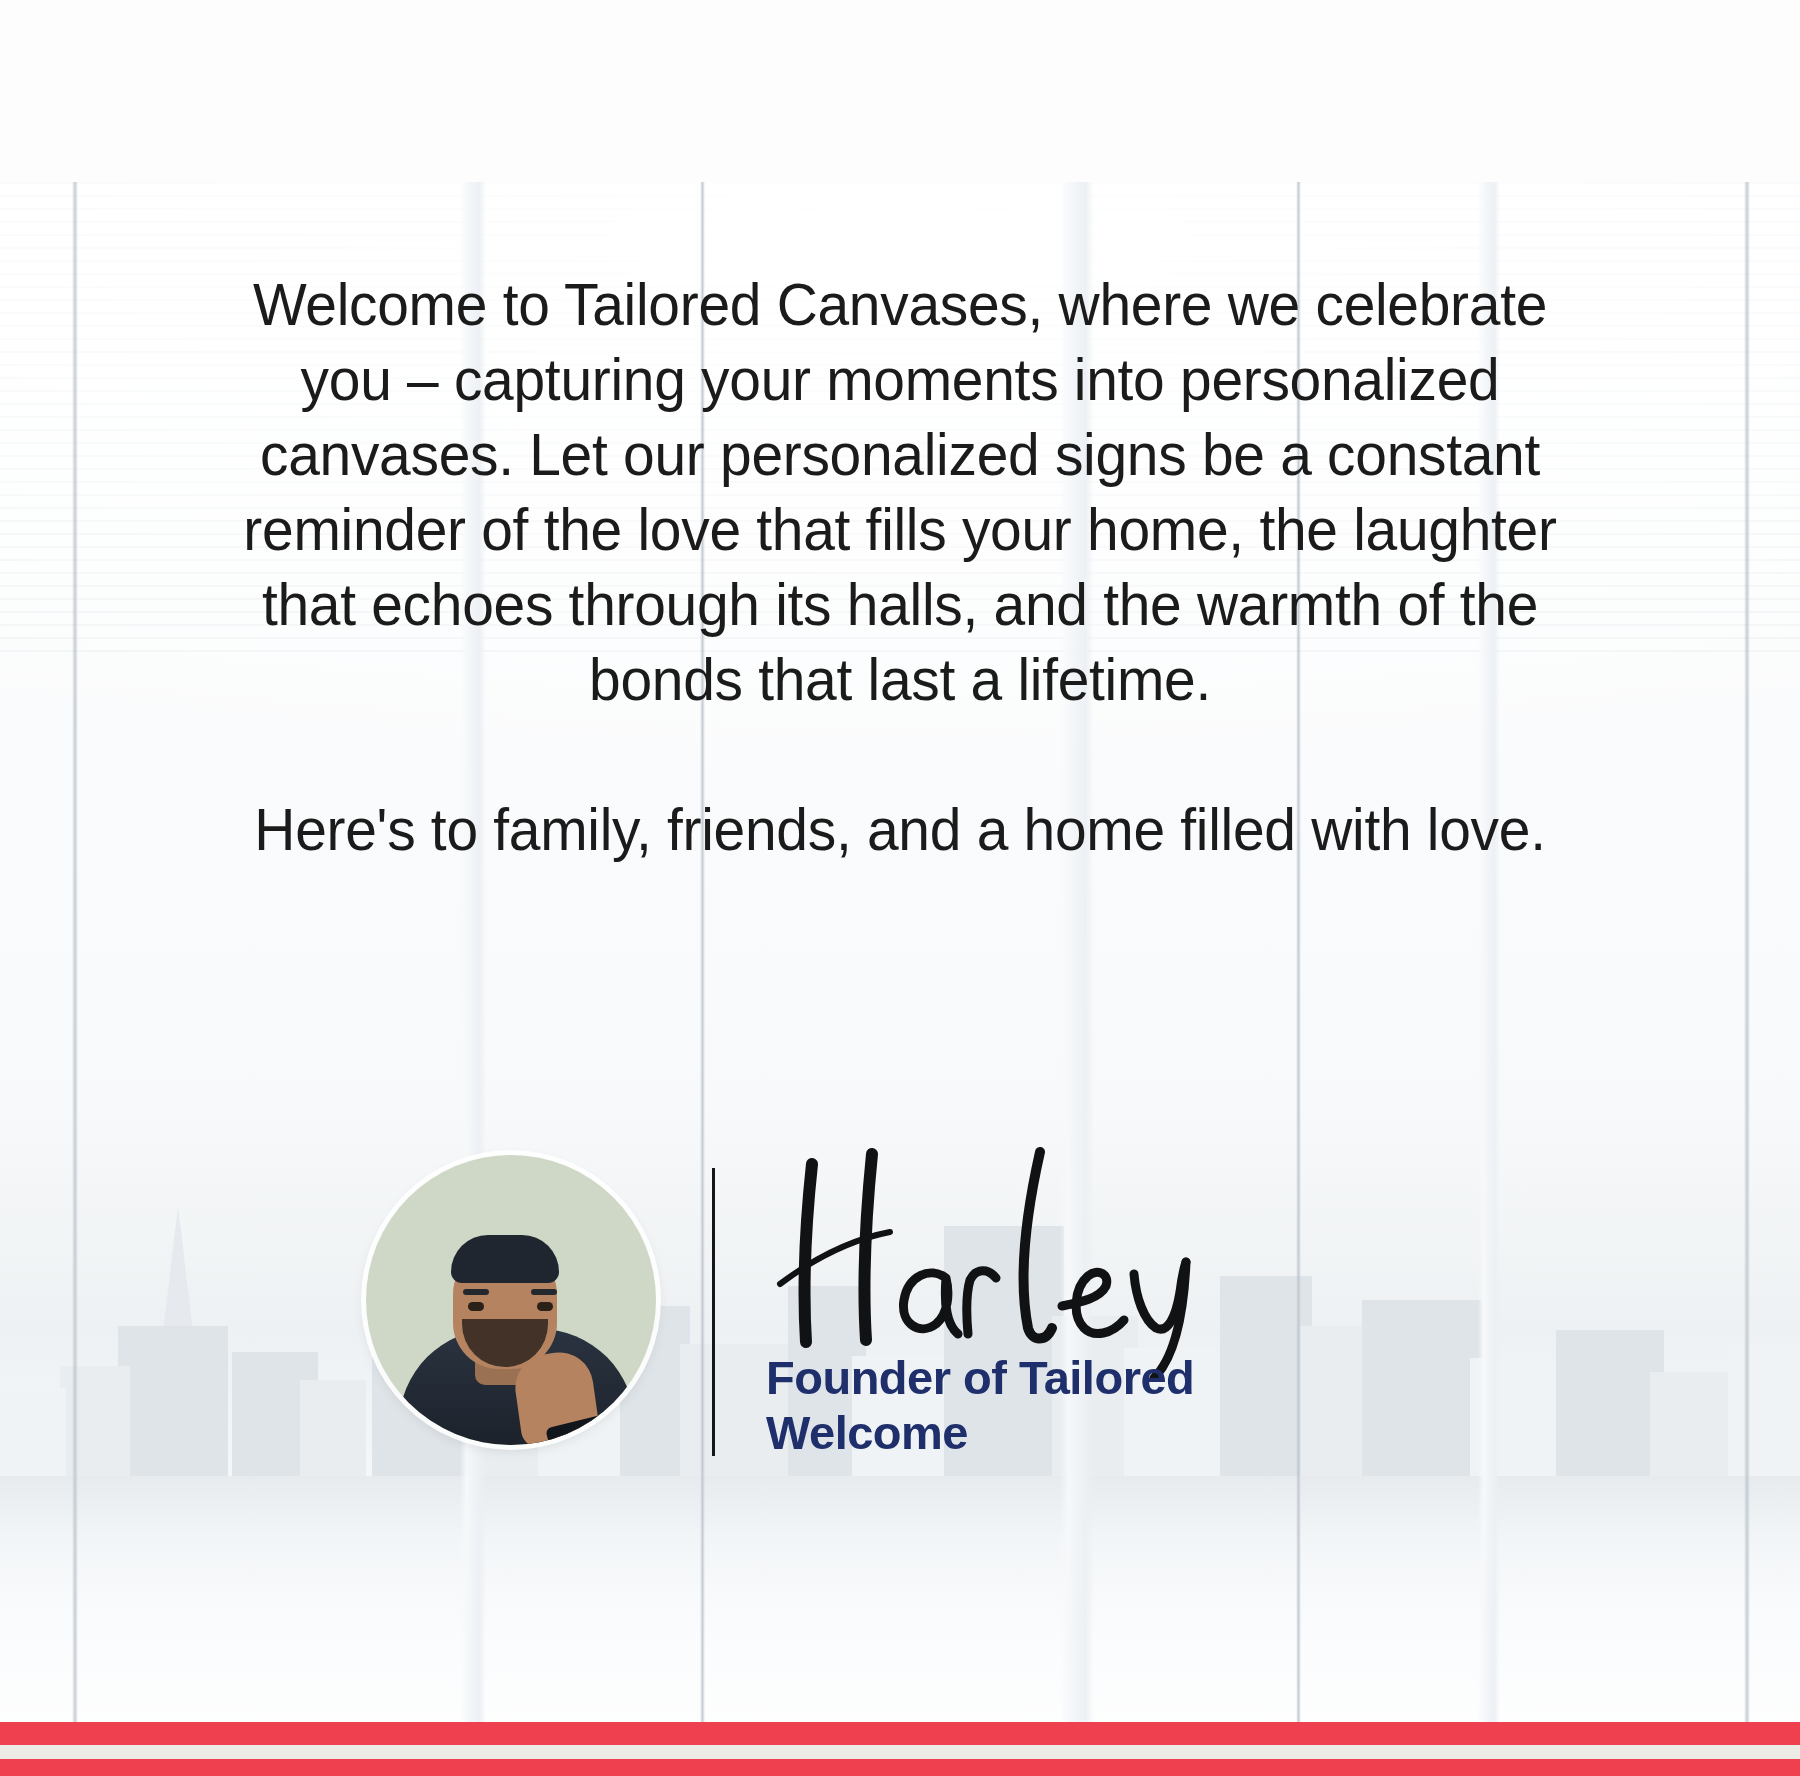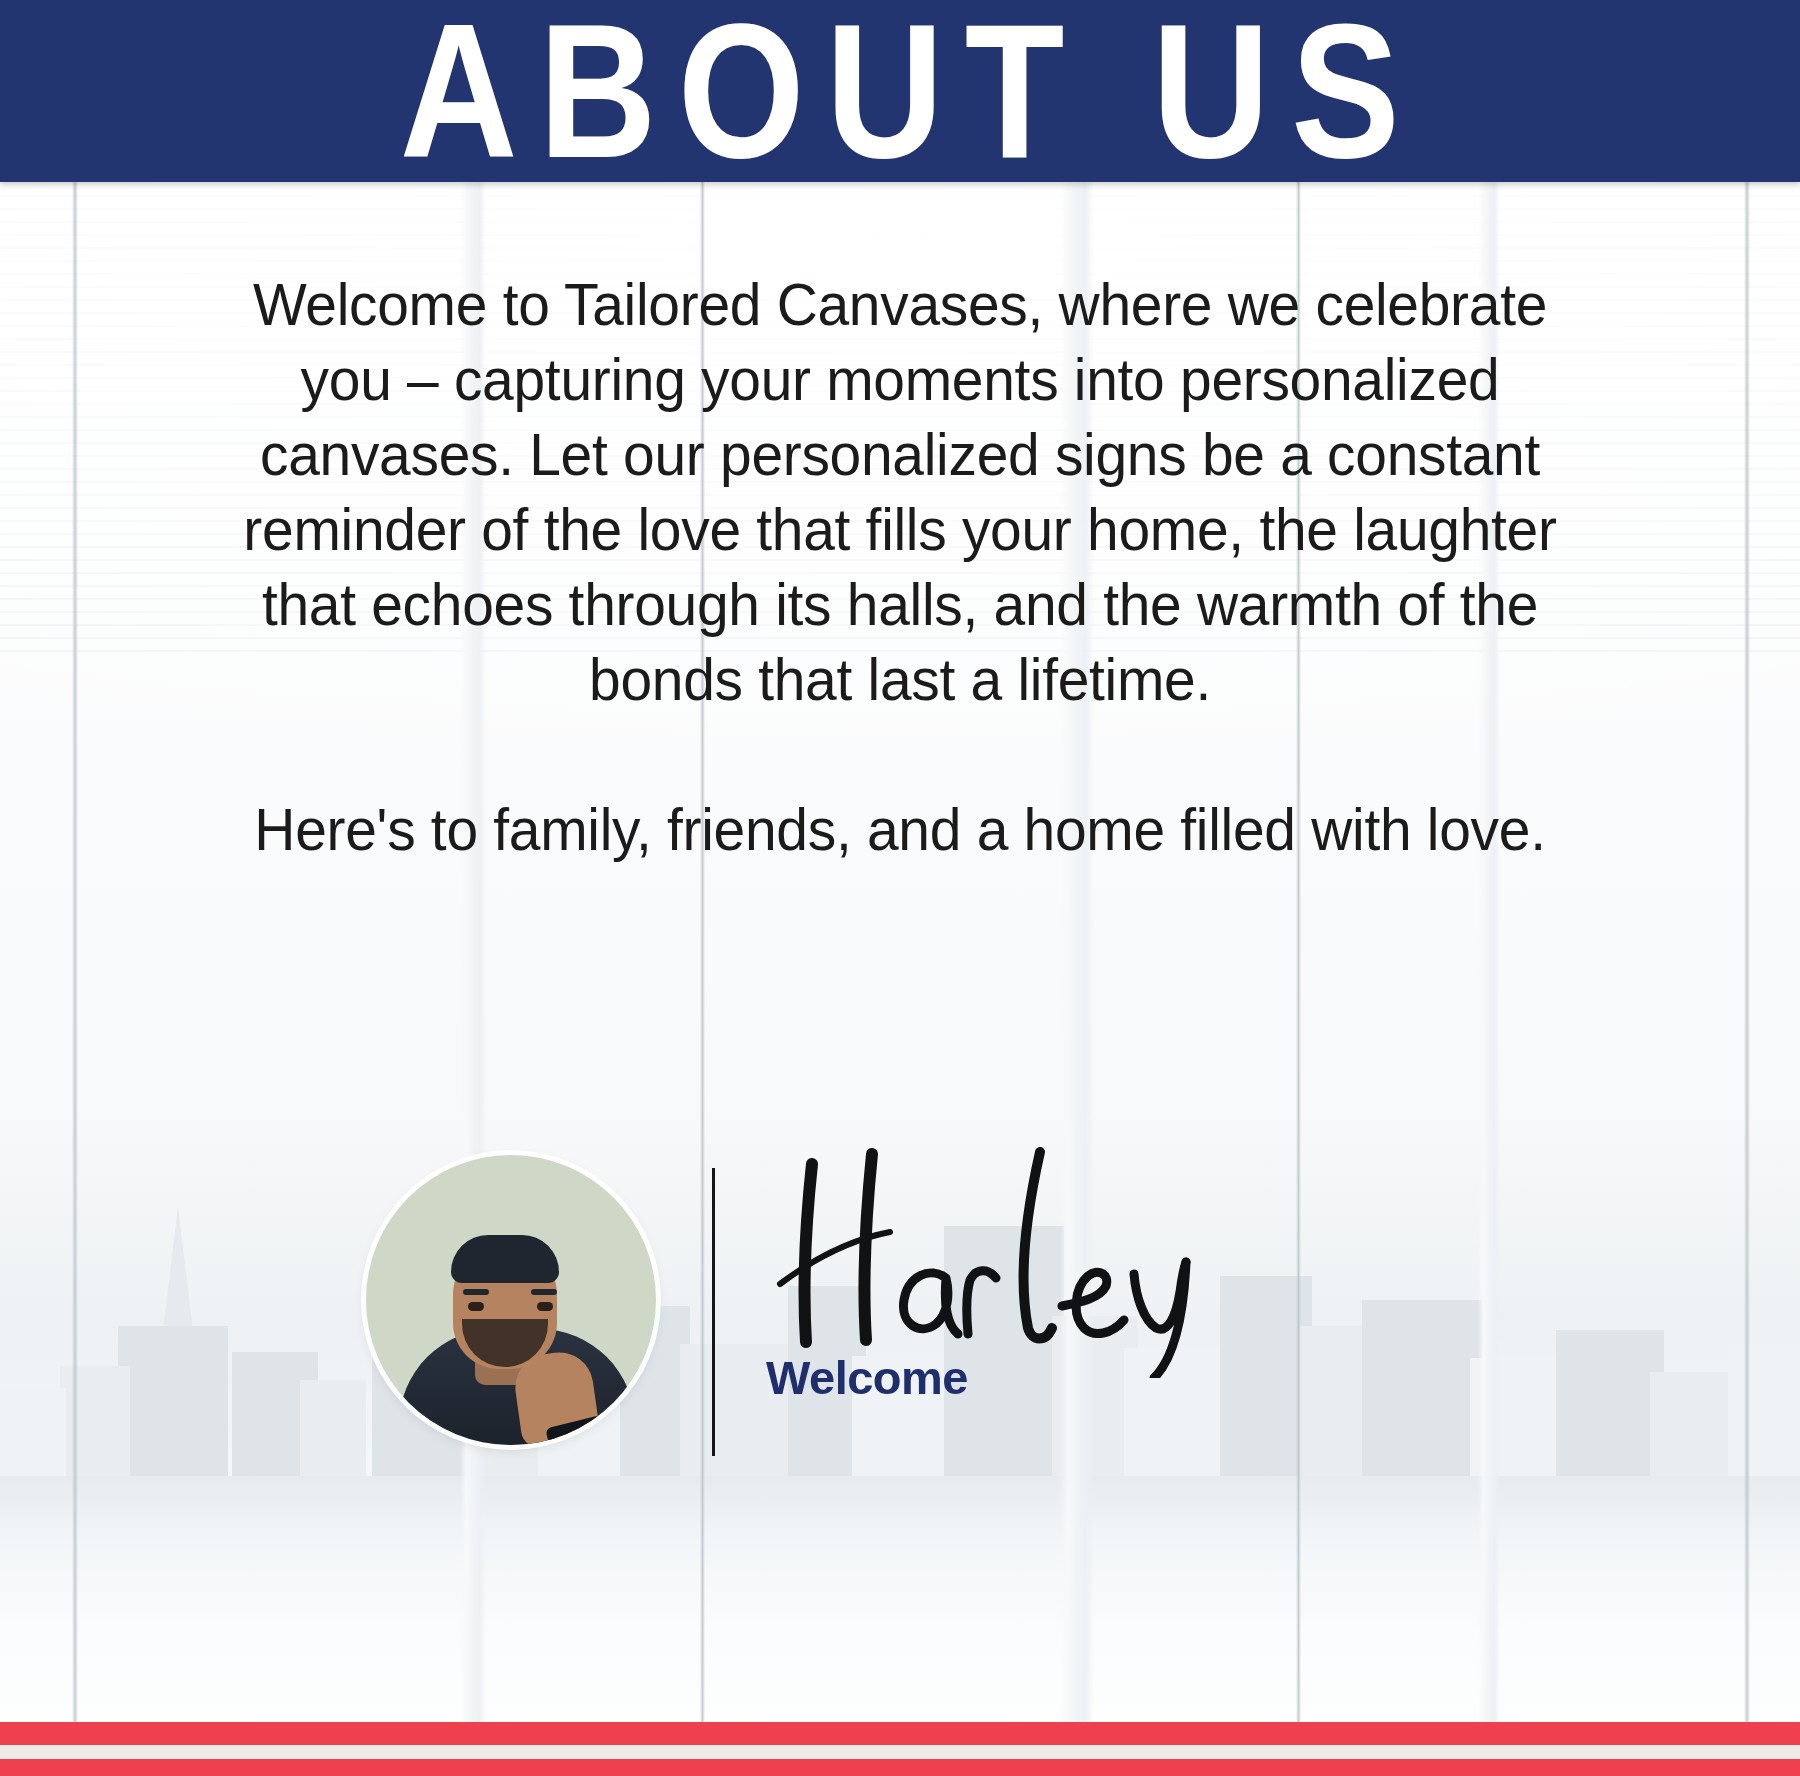--- a/index.html
+++ b/index.html
@@ -207,23 +207,20 @@
 
     <div class="mullion" style="left:72px;width:6px;"></div>
     <div class="mullion wide" style="left:460px;width:26px;"></div>
     <div class="mullion" style="left:700px;width:5px;"></div>
     <div class="mullion wide" style="left:1060px;width:34px;"></div>
     <div class="mullion" style="left:1296px;width:5px;"></div>
     <div class="mullion wide" style="left:1478px;width:22px;"></div>
     <div class="mullion" style="left:1744px;width:6px;"></div>
   </div>
 
-  <div class="header" style="background: rgb(34, 53, 112);">
-    <div class="header-title" style="color: rgb(255, 255, 255);">ABOUT US</div>
-  </div>
 
   <div class="copy" style="color: rgb(27, 27, 27);">
     <p>Welcome to Tailored Canvases, where we celebrate you – capturing your moments into personalized canvases. Let our personalized signs be a constant reminder of the love that fills your home, the laughter that echoes through its halls, and the warmth of the bonds that last a lifetime.</p>
     <div class="gap"></div>
     <p>Here's to family, friends, and a home filled with love.</p>
   </div>
 
   <div class="founder">
 
     <div class="avatar">
@@ -261,20 +258,21 @@
 
           <path d="M322 178 C342 174, 360 170, 366 158 C370 146, 358 140, 348 148 C334 160, 332 188, 344 200 C354 210, 372 206, 384 192" stroke-width="9"></path>
 
           <path d="M394 146 C396 170, 404 192, 416 200 C428 206, 436 188, 440 164 C442 148, 444 140, 446 134" stroke-width="9"></path>
           <path d="M446 134 C444 180, 436 228, 414 250" stroke-width="9"></path>
         </g>
       </svg>
     </div>
 
     <div class="role" style="color: rgb(31, 47, 107);">
+      <div>Founder of Tailored</div>
       <div>Welcome</div>
     </div>
   </div>
 
   <div class="stripe stripe-1" style="background: rgb(239, 64, 80);"></div>
   <div class="stripe stripe-gap" style="background: rgb(236, 234, 230);"></div>
   <div class="stripe stripe-2" style="background: rgb(239, 64, 80);"></div>
 
 </div>
 

